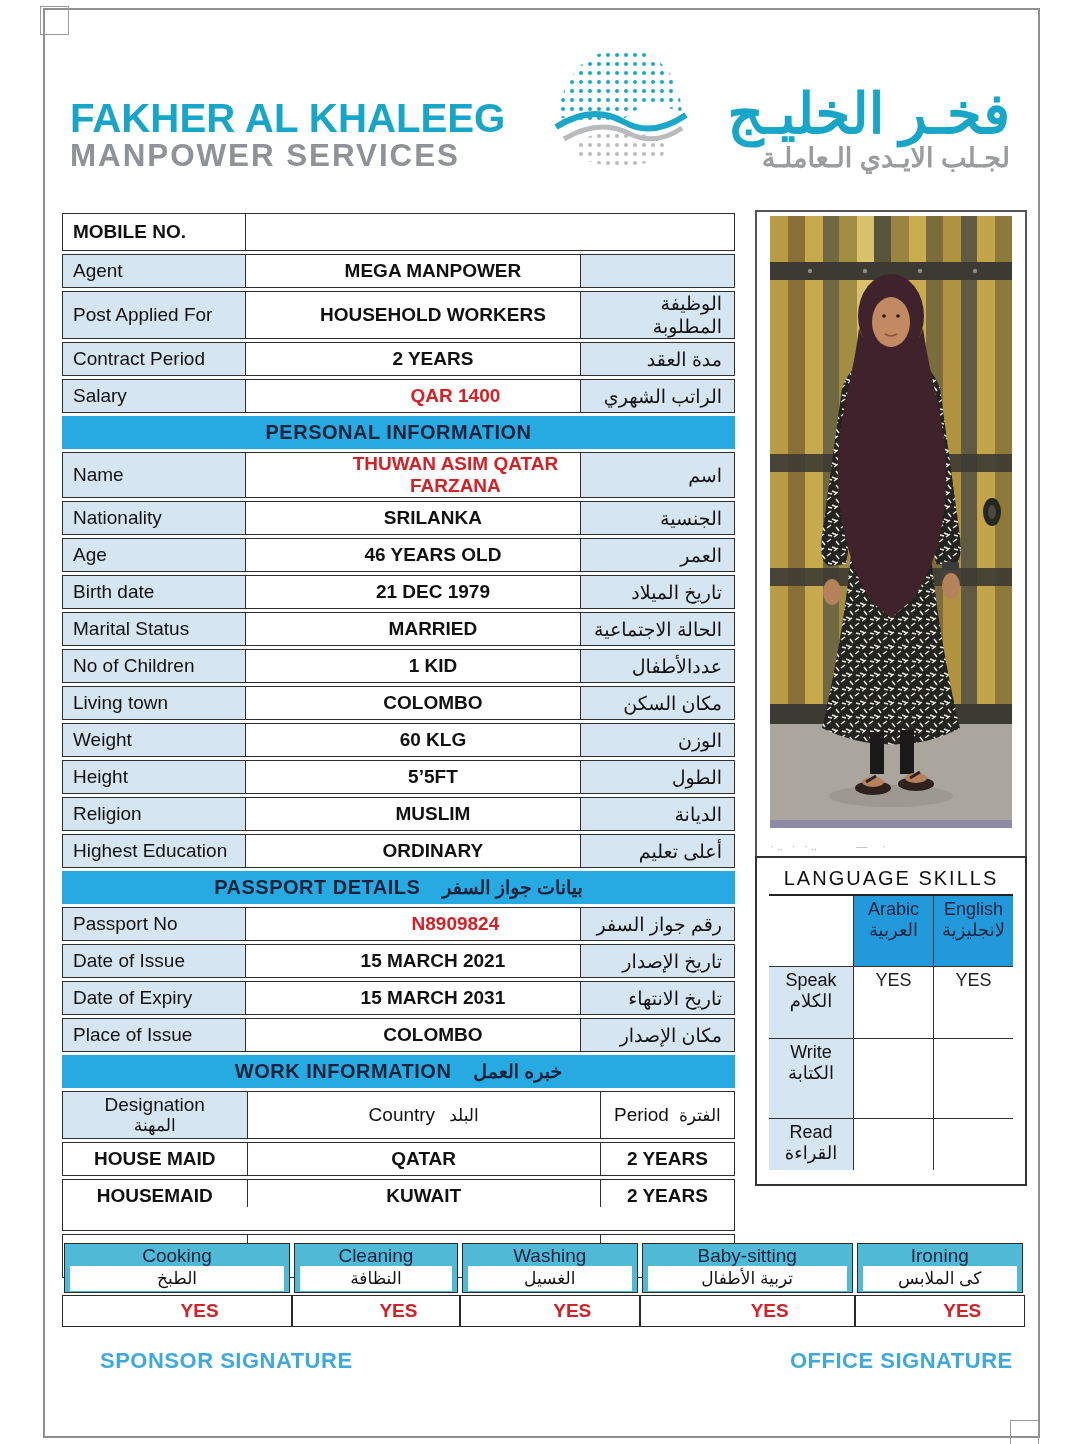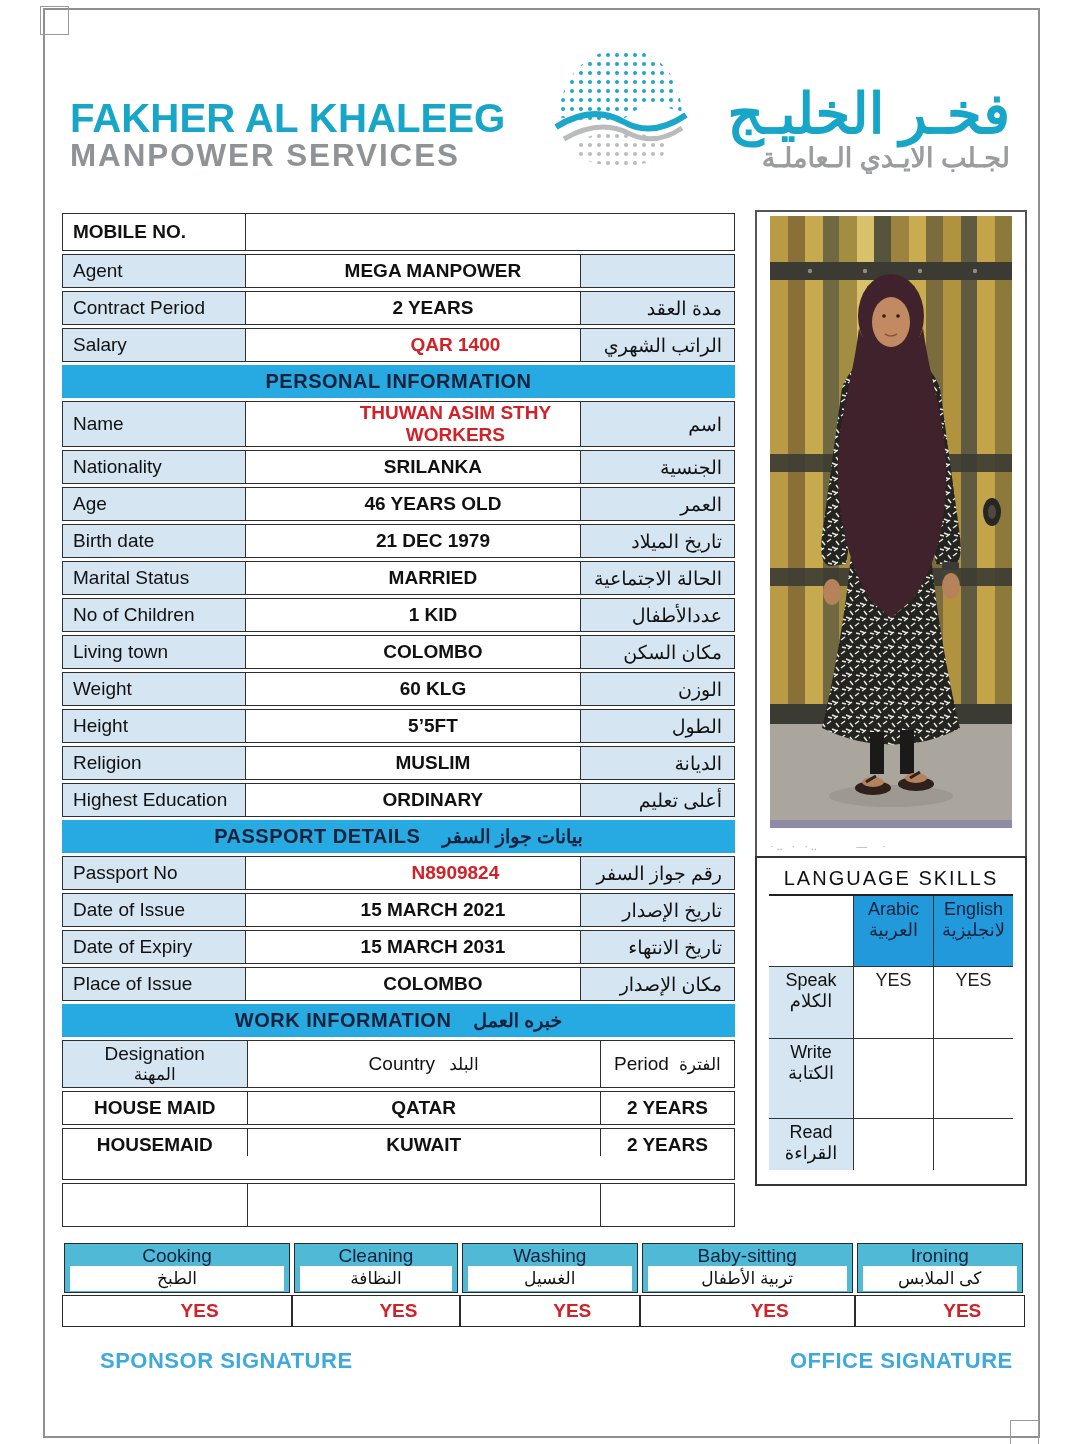--- a/index.html
+++ b/index.html
@@ -116,37 +116,42 @@
       <div class="cell c-label white">MOBILE NO.</div>
       <div class="cell c-value"></div>
     </div>
 
     <div class="row">
       <div class="cell c-label">Agent</div>
       <div class="cell c-value">MEGA MANPOWER</div>
       <div class="cell c-ar" dir="rtl"></div>
     </div>
     <div class="row">
+      <div class="cell c-label">Post Applied For</div>
+      <div class="cell c-value">HOUSEHOLD WORKERS</div>
+      <div class="cell c-ar" dir="rtl">الوظيفة المطلوبة</div>
+    </div>
+    <div class="row">
       <div class="cell c-label">Contract Period</div>
       <div class="cell c-value">2 YEARS</div>
       <div class="cell c-ar" dir="rtl">مدة العقد</div>
     </div>
     <div class="row">
       <div class="cell c-label">Salary</div>
       <div class="cell c-value red">QAR 1400</div>
       <div class="cell c-ar" dir="rtl">الراتب الشهري</div>
     </div>
 
     <div class="bar">
       <span>PERSONAL INFORMATION</span>
     </div>
 
     <div class="row">
       <div class="cell c-label">Name</div>
-      <div class="cell c-value red">THUWAN ASIM STHY WORKERS</div>
+      <div class="cell c-value red">THUWAN ASIM QATAR FARZANA</div>
       <div class="cell c-ar" dir="rtl">اسم</div>
     </div>
     <div class="row">
       <div class="cell c-label">Nationality</div>
       <div class="cell c-value">SRILANKA</div>
       <div class="cell c-ar" dir="rtl">الجنسية</div>
     </div>
     <div class="row">
       <div class="cell c-label">Age</div>
       <div class="cell c-value">46 YEARS OLD</div>

